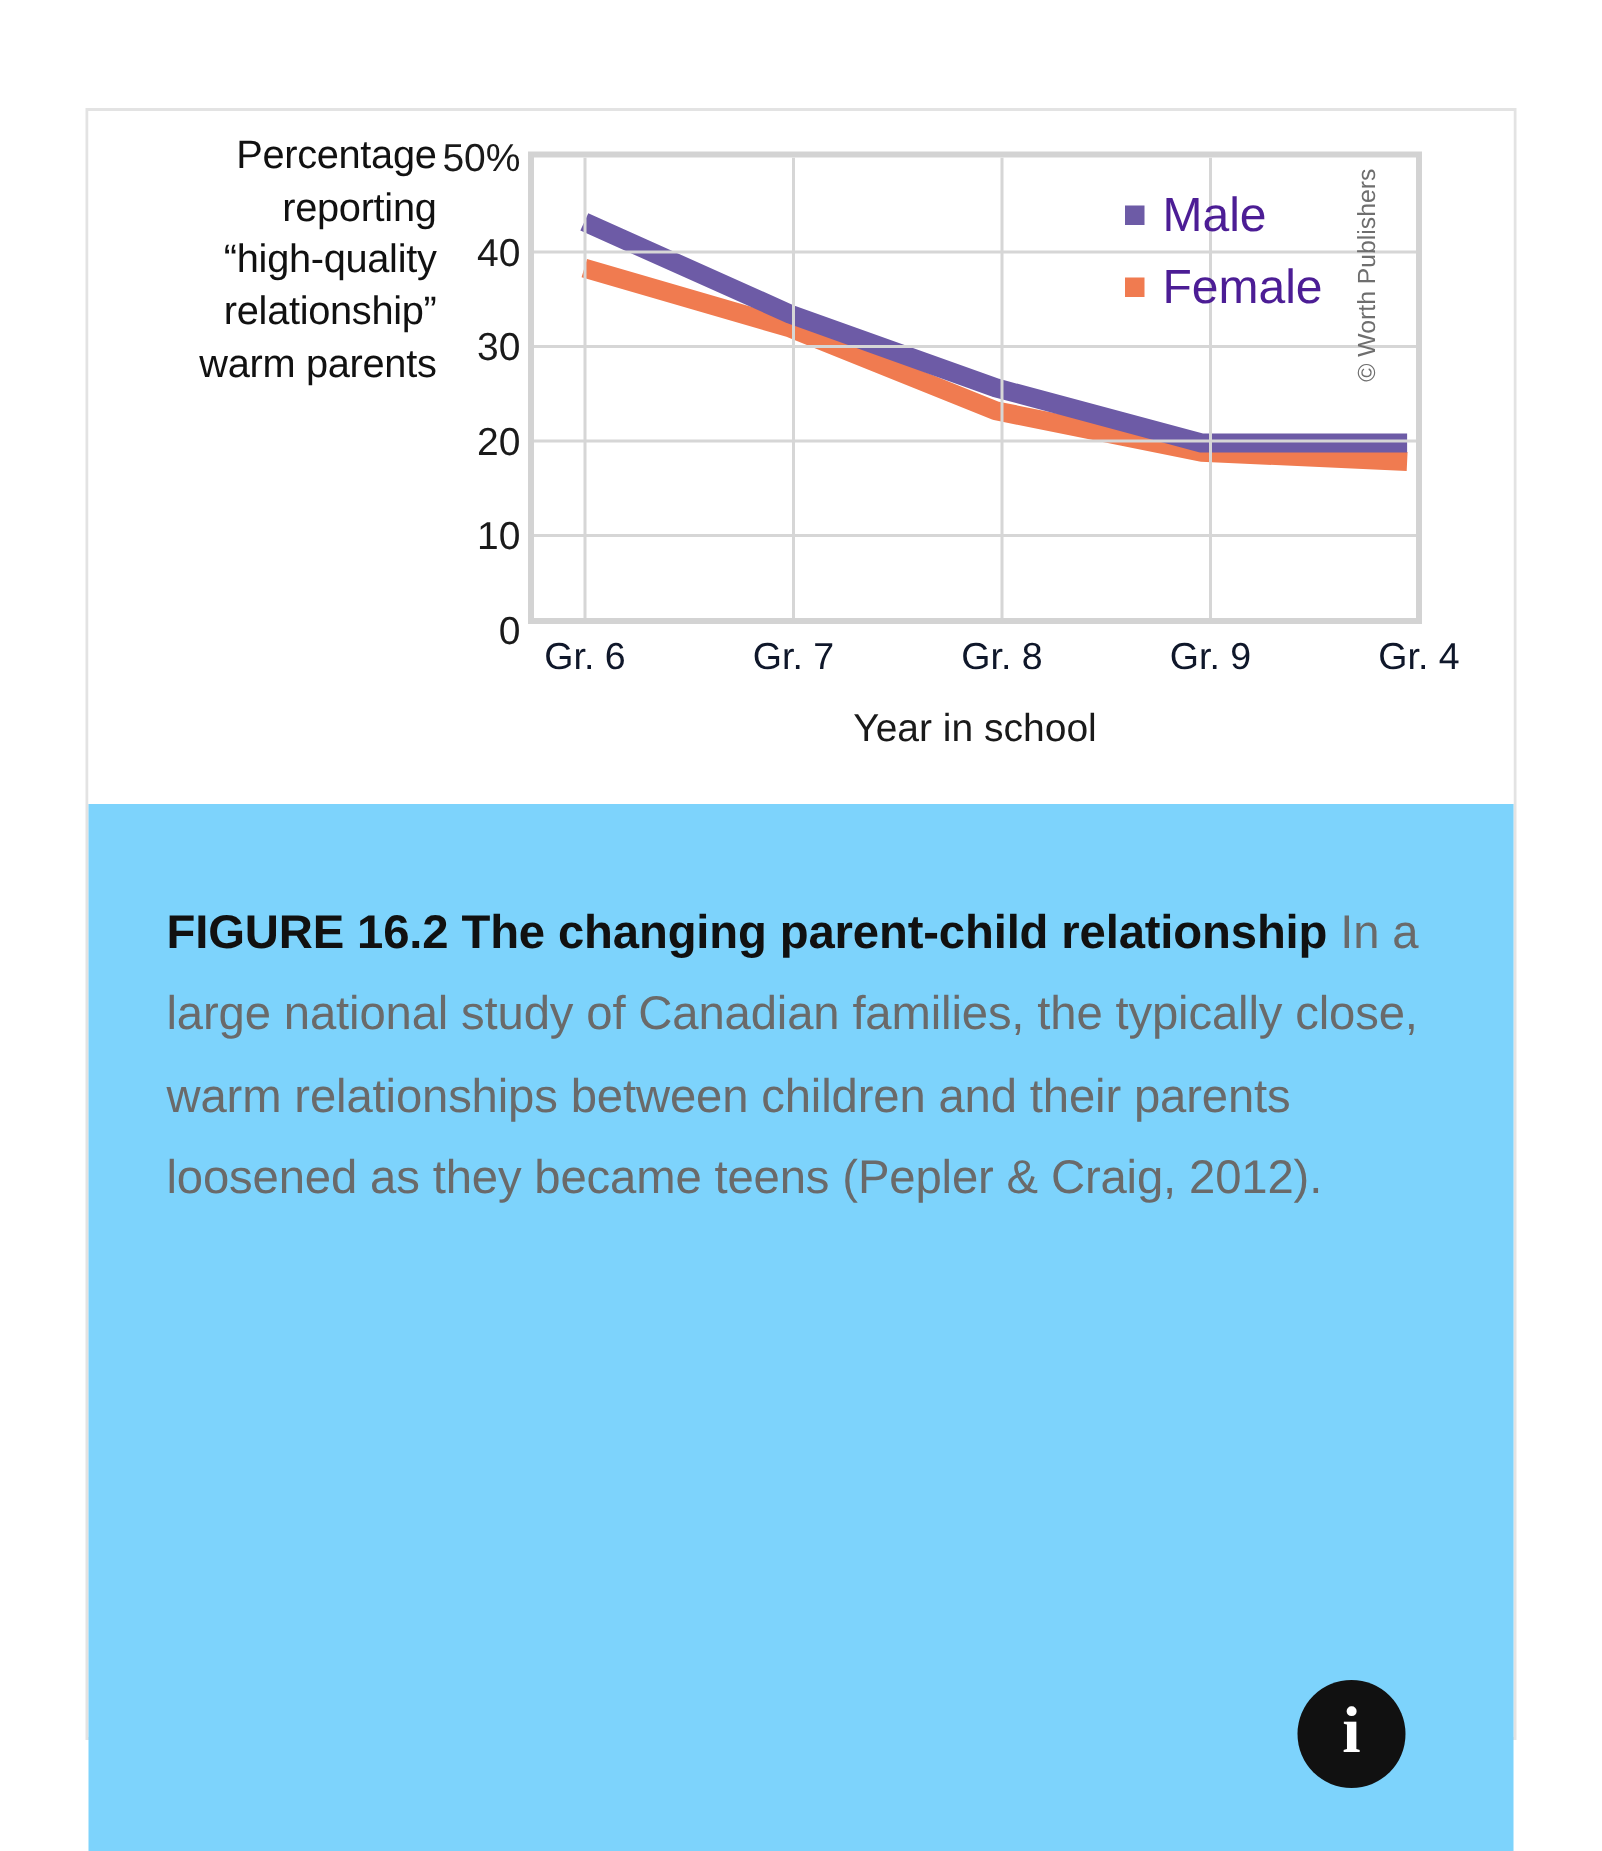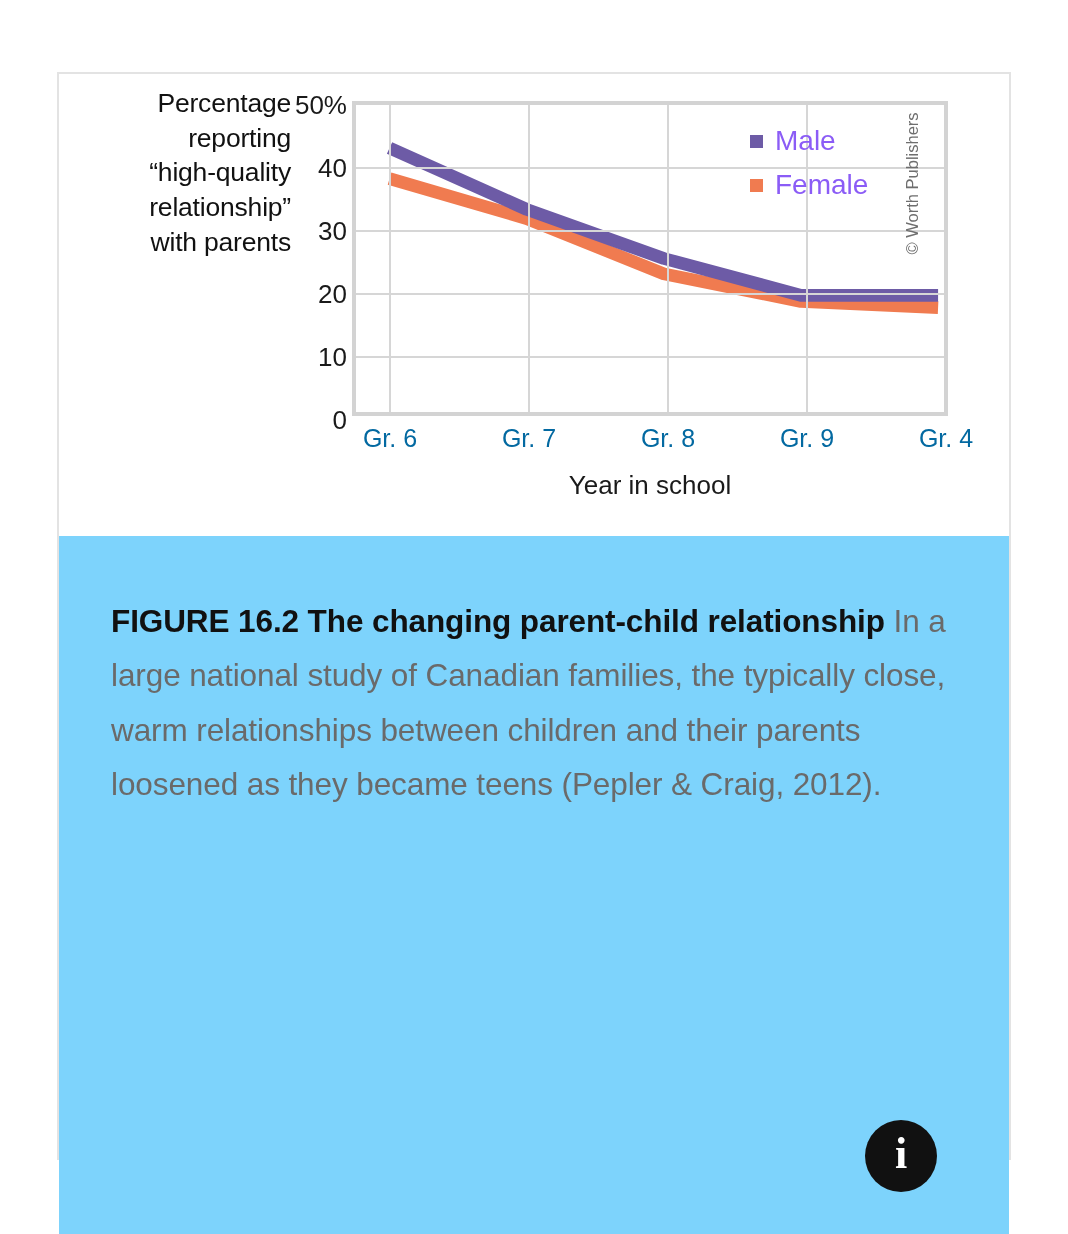--- a/index.html
+++ b/index.html
@@ -99,37 +99,37 @@
     display: flex;
     align-items: center;
     margin-bottom: 16px;
   }
   .legend-swatch {
     width: 13px;
     height: 13px;
     margin-right: 12px;
   }
   .legend-label {
-    font-size: 28px;
-    color: #8b5cf6;
+    font-size: 32px;
+    color: #4c1d95;
     line-height: 1;
   }
 
   #x-labels {
     position: absolute;
     left: 293px;
     top: 350px;
     width: 596px;
     height: 34px;
   }
   .x-tick {
     position: absolute;
     transform: translateX(-50%);
     font-size: 25px;
-    color: #0369a1;
+    color: #0f172a;
     white-space: nowrap;
   }
 
   #x-axis-title {
     position: absolute;
     left: 293px;
     top: 396px;
     width: 596px;
     text-align: center;
     font-size: 26px;
@@ -204,21 +204,21 @@
 
 <div id="figure-card">
 
   <div id="chart-region">
 
     <div id="y-axis-title">
       <div>Percentage</div>
       <div>reporting</div>
       <div>“high-quality</div>
       <div>relationship”</div>
-      <div>with parents</div>
+      <div>warm parents</div>
     </div>
 
     <div id="y-ticks-wrap">
         <div class="y-tick" style="top: 18px;">50%</div>
         <div class="y-tick" style="top: 81px;">40</div>
         <div class="y-tick" style="top: 144px;">30</div>
         <div class="y-tick" style="top: 207px;">20</div>
         <div class="y-tick" style="top: 270px;">10</div>
         <div class="y-tick" style="top: 333px;">0</div>
       </div>

